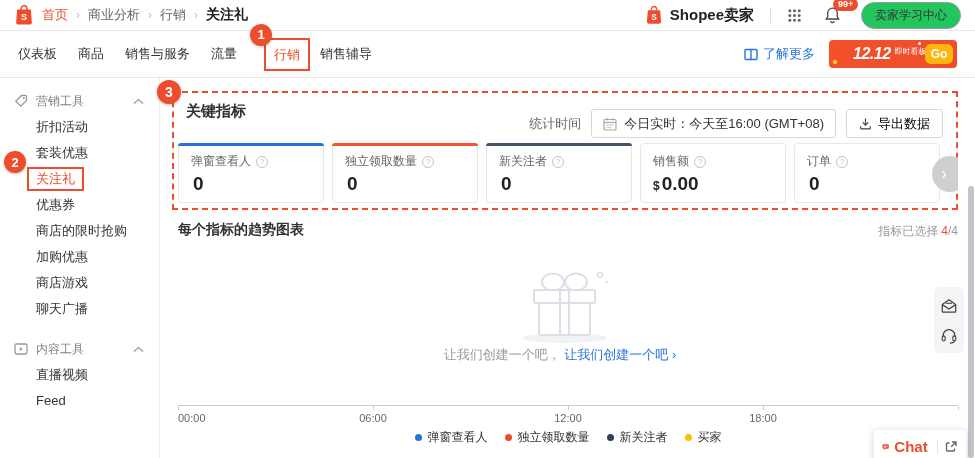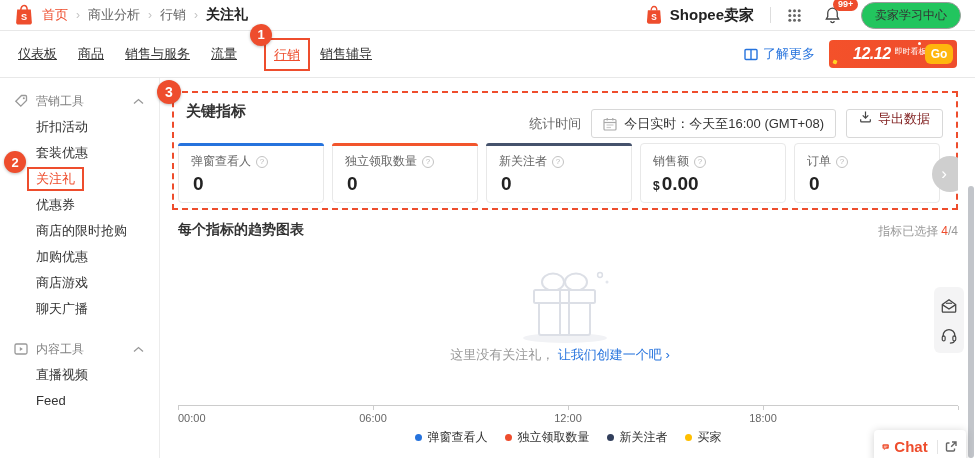--- a/index.html
+++ b/index.html
@@ -25,21 +25,21 @@
   .icon-btn { display:flex; align-items:center; cursor:pointer; }
   .bell-wrap { position:relative; margin-left:22px; cursor:pointer; }
   .bell-badge { position:absolute; top:-8px; left:9px; background:#ee4d2d; color:#fff;
     font-size:9px; font-weight:bold; padding:1px 5px; border-radius:8px; line-height:11px; }
   .learn-pill { margin-left:20px; border:1px solid #9b9b9b; border-radius:14px;
     padding:4px 13px; font-size:12px; color:#333; cursor:pointer; background:#22c55e; }
 
   
   .tabbar { position:absolute; left:0; top:31px; width:975px; height:47px;
     display:flex; align-items:center; padding:0 18px; border-bottom:1px solid #e8e8e8; background:#fff; }
-  .tab { font-size:13px; color:#333; margin-right:21px; cursor:pointer; white-space:nowrap;text-decoration:underline; }
+  .tab { font-size:13px; color:#333; margin-right:21px; cursor:pointer; white-space:nowrap; }
   .tab-active-box { position:relative; border:2px solid #ee4d2d; padding:5px 8px; margin:0 10px 0 6px; }
   .tab-active-box .tab { color:#ee4d2d; margin:0; }
   .num-badge { position:absolute; width:22px; height:22px; border-radius:50%;
     background:#ee4d2d; color:#fff; font-size:13px; font-weight:bold;
     display:flex; align-items:center; justify-content:center; z-index:30;
     box-shadow:0 1px 3px rgba(0,0,0,.25); }
   .badge-step1 { left:-16px; top:-16px; }
   .tabbar-right { margin-left:auto; display:flex; align-items:center; }
   .learn-more { display:flex; align-items:center; gap:5px; color:#2673dd; font-size:13px; cursor:pointer; margin-right:14px; }
   .promo { position:relative; width:128px; height:28px; border-radius:4px; cursor:pointer;
@@ -69,21 +69,21 @@
     border:2px dashed #ee4d2d; }
   .badge-step3 { left:157px; top:80px; width:24px; height:24px; font-size:14px; }
 
   
   .km-title { position:absolute; left:186px; top:102px; font-size:15px; font-weight:bold; color:#333; }
   .stat-row { position:absolute; top:109px; right:32px; display:flex; align-items:center; gap:10px; }
   .stat-label { font-size:13px; color:#666; }
   .date-box { height:29px; border:1px solid #d8d8d8; border-radius:3px; background:#fff;
     display:flex; align-items:center; gap:7px; padding:0 11px; font-size:13px; color:#333; cursor:pointer; }
   .export-btn { height:29px; border:1px solid #d8d8d8; border-radius:3px; background:#fff;
-    display:flex; gap:6px; padding:0 12px; font-size:13px; color:#7f1d1d; cursor:pointer; }
+    display:flex; align-items:center; gap:6px; padding:0 12px; font-size:13px; color:#000000; cursor:pointer; }
   .cards { position:absolute; left:178px; top:143px; display:flex; gap:8px; }
   .card { position:relative; width:146px; height:60px; background:#fff; border:1px solid #e8e8e8;
     border-radius:4px; padding:9px 12px 0; cursor:pointer; }
   .card-accent { position:absolute; left:-1px; right:-1px; top:-1px; height:3px; border-radius:4px 4px 0 0; }
   .card-label-row { display:flex; align-items:center; gap:5px; font-size:12px; color:#666; white-space:nowrap; }
   .help-ic { width:12px; height:12px; border:1px solid #c3c3c3; border-radius:50%; color:#b9b9b9;
     font-size:8px; line-height:10px; text-align:center; flex:none; }
   .card-value { margin-top:3px; font-size:19px; font-weight:bold; color:#222; }
   .card-prefix { font-size:12px; font-weight:bold; margin-right:2px; }
   .next-clip { position:absolute; left:932px; top:156px; width:26px; height:38px; overflow:hidden; }
@@ -329,21 +329,21 @@
       <ellipse cx="80" cy="12" rx="11" ry="8.5" fill="#fff" stroke="#dcdfe6" stroke-width="2"></ellipse>
       <rect x="38" y="20" width="61" height="13" rx="1.5" fill="#fff" stroke="#dcdfe6" stroke-width="2"></rect>
       <path d="M43 33h51v30a2 2 0 0 1-2 2H45a2 2 0 0 1-2-2V33z" fill="#fff" stroke="#dcdfe6" stroke-width="2"></path>
       <line x1="64" y1="20" x2="64" y2="65" stroke="#dcdfe6" stroke-width="2"></line>
       <line x1="73" y1="20" x2="73" y2="65" stroke="#dcdfe6" stroke-width="2"></line>
       <circle cx="104" cy="5" r="2.4" fill="none" stroke="#dcdfe6" stroke-width="1.5"></circle>
       <circle cx="111" cy="12" r="1.5" fill="#e3e6ec"></circle>
     </svg>
   </div>
   <div class="empty-line">
-    <span class="empty-text">这里没有关注礼，</span>
+    <span class="empty-text">让我们创建一个吧，</span>
     <span class="empty-link">让我们创建一个吧 ›</span>
   </div>
 
   <div class="x-axis">
     <span class="x-tick" style="left:0%"></span>
     <span class="x-tick" style="left:25%"></span>
     <span class="x-tick" style="left:50%"></span>
     <span class="x-tick" style="left:75%"></span>
     <span class="x-tick" style="left:100%"></span>
     <span class="x-label first" style="left:0%">00:00</span>

